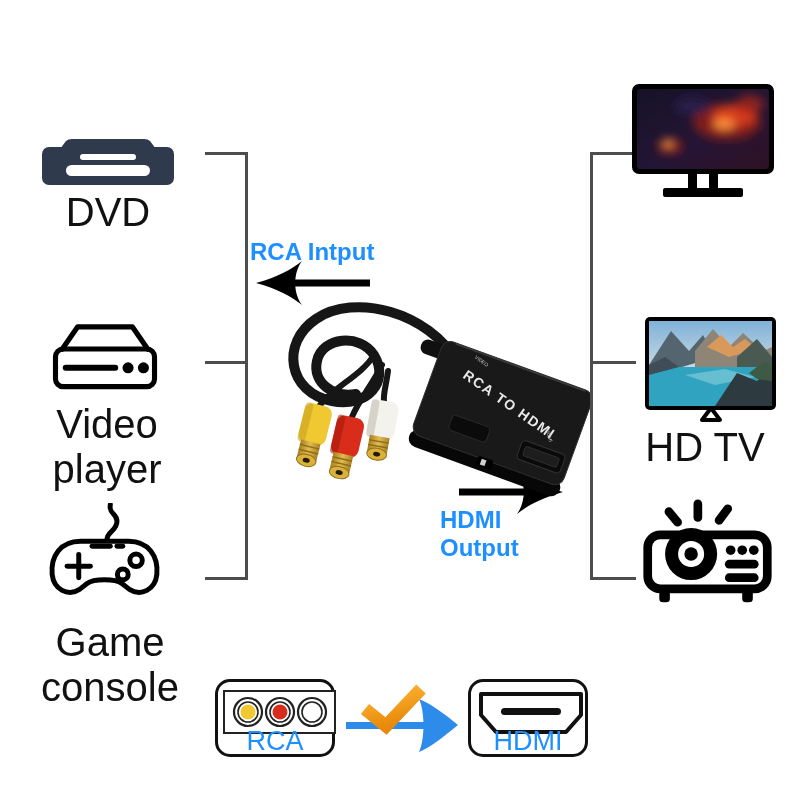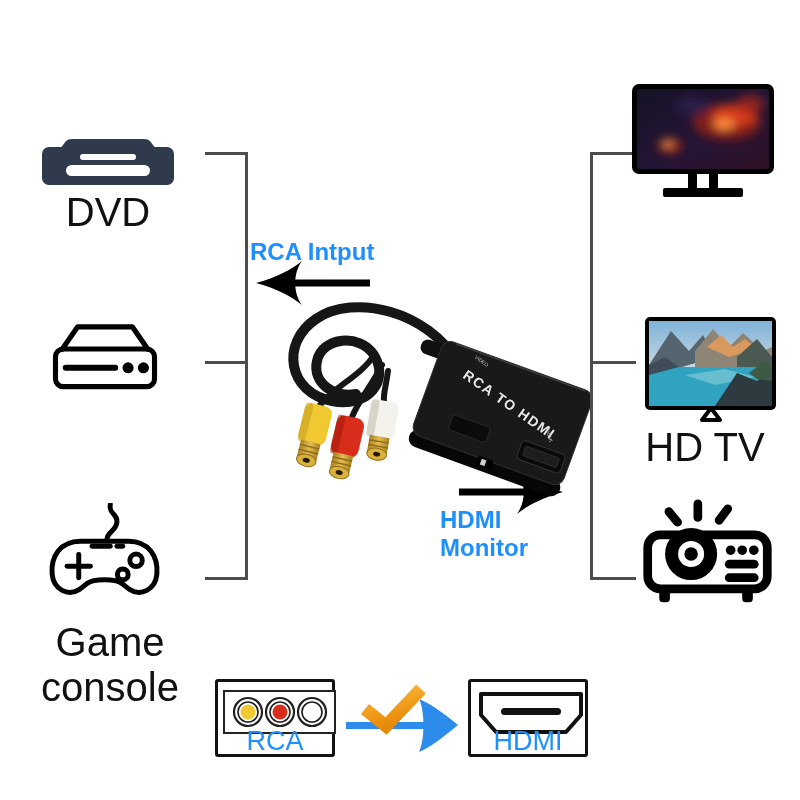--- a/index.html
+++ b/index.html
@@ -4,21 +4,21 @@
 <style>
   html,body{margin:0;padding:0;background:#fff;}
   #stage{position:relative;width:800px;height:800px;background:#fff;overflow:hidden;
          font-family:"Liberation Sans",sans-serif;}
   .abs{position:absolute;}
   .line{position:absolute;background:#4d4d4d;}
   .node-label{position:absolute;color:#111;font-size:40px;text-align:center;
               font-family:"Liberation Sans",sans-serif;}
   .caption{position:absolute;color:#1E8FFF;font-size:24px;font-weight:bold;text-align:left;}
   .legend-box{position:absolute;width:120px;height:78px;border:3.5px solid #111;
-              border-radius:3px;background:#fff;box-sizing:border-box;}
+              border-radius:15px;background:#fff;box-sizing:border-box;}
   .legend-label{position:absolute;left:0;right:0;top:44px;text-align:center;
                 color:#1E8FFF;font-size:27px;}
   svg{display:block;}
 </style>
 </head>
 <body>
 
 <div id="stage">
 
   <div class="line" style="left:205px;top:152px;width:43px;height:3px;"></div>
@@ -41,20 +41,21 @@
 
   <svg class="abs" style="left:45px;top:320px;" width="120" height="70" viewBox="0 0 140 82">
     <g fill="none" stroke="#000" stroke-width="6" stroke-linejoin="round" stroke-linecap="round">
       <path d="M20 34 L38 8 H102 L120 34"></path>
       <rect x="12" y="34" width="116" height="44" rx="9"></rect>
       <line x1="24" y1="56" x2="82" y2="56" stroke-width="7"></line>
     </g>
     <circle cx="97" cy="56" r="6.5" fill="#000"></circle>
     <circle cx="115" cy="56" r="6.5" fill="#000"></circle>
   </svg>
+  <div class="node-label" style="left:17px;top:402px;width:180px;">Video player</div>
 
   <svg class="abs" style="left:42px;top:503px;" width="125" height="108" viewBox="0 0 150 130">
     <g fill="none" stroke="#000" stroke-width="6" stroke-linecap="round" stroke-linejoin="round">
       <path d="M78 44 C78 34 90 34 90 22 C90 12 80 14 82 2"></path>
       <path d="M46 46 H104 C128 46 140 64 138 86 C136 104 119 113 105 104 L96 97 C88 91 62 91 54 97 L45 104 C31 113 14 104 12 86 C10 64 22 46 46 46 Z"></path>
       <line x1="30" y1="76" x2="58" y2="76"></line>
       <line x1="44" y1="62" x2="44" y2="90"></line>
       <line x1="60" y1="52" x2="82" y2="52"></line>
       <line x1="90" y1="52" x2="97" y2="52"></line>
     </g>
@@ -135,21 +136,21 @@
   <div class="caption" style="left:250px;top:238px;width:130px;">RCA Intput</div>
   <svg class="abs" style="left:252px;top:261px;" width="125" height="44" viewBox="0 0 125 44">
     <line x1="118" y1="22" x2="24" y2="22" stroke="#000" stroke-width="7"></line>
     <path d="M4 22 C26 16 40 8 50 0 C41 12 41 32 50 44 C40 36 26 28 4 22 Z" fill="#000"></path>
   </svg>
 
   <svg class="abs" style="left:455px;top:470px;" width="112" height="44" viewBox="0 0 112 44">
     <line x1="4" y1="22" x2="88" y2="22" stroke="#000" stroke-width="7"></line>
     <path d="M108 22 C86 16 72 8 62 0 C71 12 71 32 62 44 C72 36 86 28 108 22 Z" fill="#000"></path>
   </svg>
-  <div class="caption" style="left:440px;top:506px;width:145px;">HDMI Monitor</div>
+  <div class="caption" style="left:440px;top:506px;width:145px;">HDMI Output</div>
 
   <svg class="abs" style="left:262px;top:293px;" width="328" height="210" viewBox="0 0 328 210">
     <defs>
       <linearGradient id="goldg" x1="0" y1="0" x2="1" y2="0">
         <stop offset="0" stop-color="#a9801f"></stop>
           <stop offset="0.5" stop-color="#e2bd52"></stop>
           <stop offset="1" stop-color="#a9801f"></stop>
       </linearGradient>
     </defs>
 

